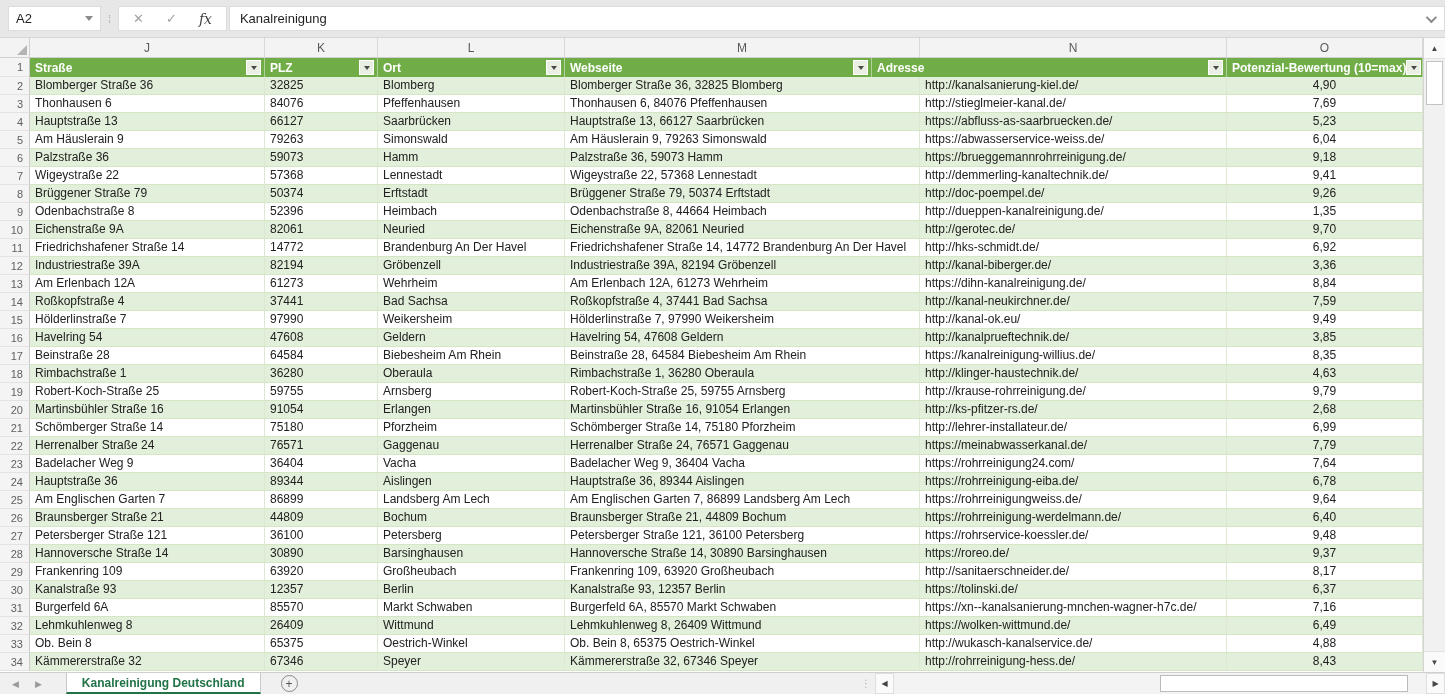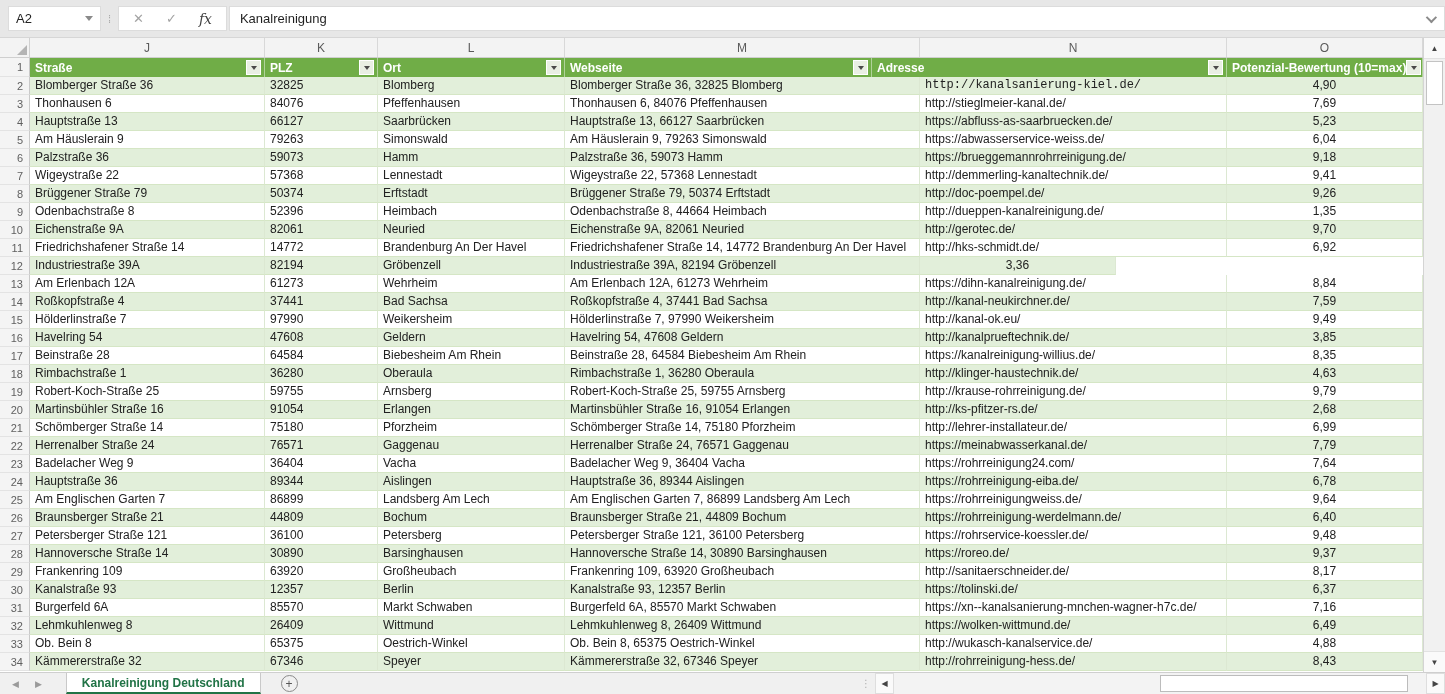--- a/index.html
+++ b/index.html
@@ -135,21 +135,21 @@
           </span>
         </div>
       </div>
     <div id="rows">
         <div class="row green">
           <div class="gut">2</div>
           <div class="cell" style="width: 235px;">Blomberger Straße 36</div>
           <div class="cell" style="width: 113px;">32825</div>
           <div class="cell" style="width: 187px;">Blomberg</div>
           <div class="cell" style="width: 355px;">Blomberger Straße 36, 32825 Blomberg</div>
-          <div class="cell" style="width: 307px; font-family: Liberation Mono, monospace;">http://kanalsanierung-kiel.de/</div>
+          <div class="cell" style="width: 307px;">http://kanalsanierung-kiel.de/</div>
           <div class="cell center" style="width: 196px;">4,90</div>
         </div>
         <div class="row">
           <div class="gut">3</div>
           <div class="cell" style="width: 235px;">Thonhausen 6</div>
           <div class="cell" style="width: 113px;">84076</div>
           <div class="cell" style="width: 187px;">Pfeffenhausen</div>
           <div class="cell" style="width: 355px;">Thonhausen 6, 84076 Pfeffenhausen</div>
           <div class="cell" style="width: 307px;">http://stieglmeier-kanal.de/</div>
           <div class="cell center" style="width: 196px;">7,69</div>
@@ -225,20 +225,21 @@
           <div class="cell" style="width: 355px;">Friedrichshafener Straße 14, 14772 Brandenburg An Der Havel</div>
           <div class="cell" style="width: 307px;">http://hks-schmidt.de/</div>
           <div class="cell center" style="width: 196px;">6,92</div>
         </div>
         <div class="row green">
           <div class="gut">12</div>
           <div class="cell" style="width: 235px;">Industriestraße 39A</div>
           <div class="cell" style="width: 113px;">82194</div>
           <div class="cell" style="width: 187px;">Gröbenzell</div>
           <div class="cell" style="width: 355px;">Industriestraße 39A, 82194 Gröbenzell</div>
+          <div class="cell" style="width: 307px;">http://kanal-biberger.de/</div>
           <div class="cell center" style="width: 196px;">3,36</div>
         </div>
         <div class="row">
           <div class="gut">13</div>
           <div class="cell" style="width: 235px;">Am Erlenbach 12A</div>
           <div class="cell" style="width: 113px;">61273</div>
           <div class="cell" style="width: 187px;">Wehrheim</div>
           <div class="cell" style="width: 355px;">Am Erlenbach 12A, 61273 Wehrheim</div>
           <div class="cell" style="width: 307px;">https://dihn-kanalreinigung.de/</div>
           <div class="cell center" style="width: 196px;">8,84</div>

